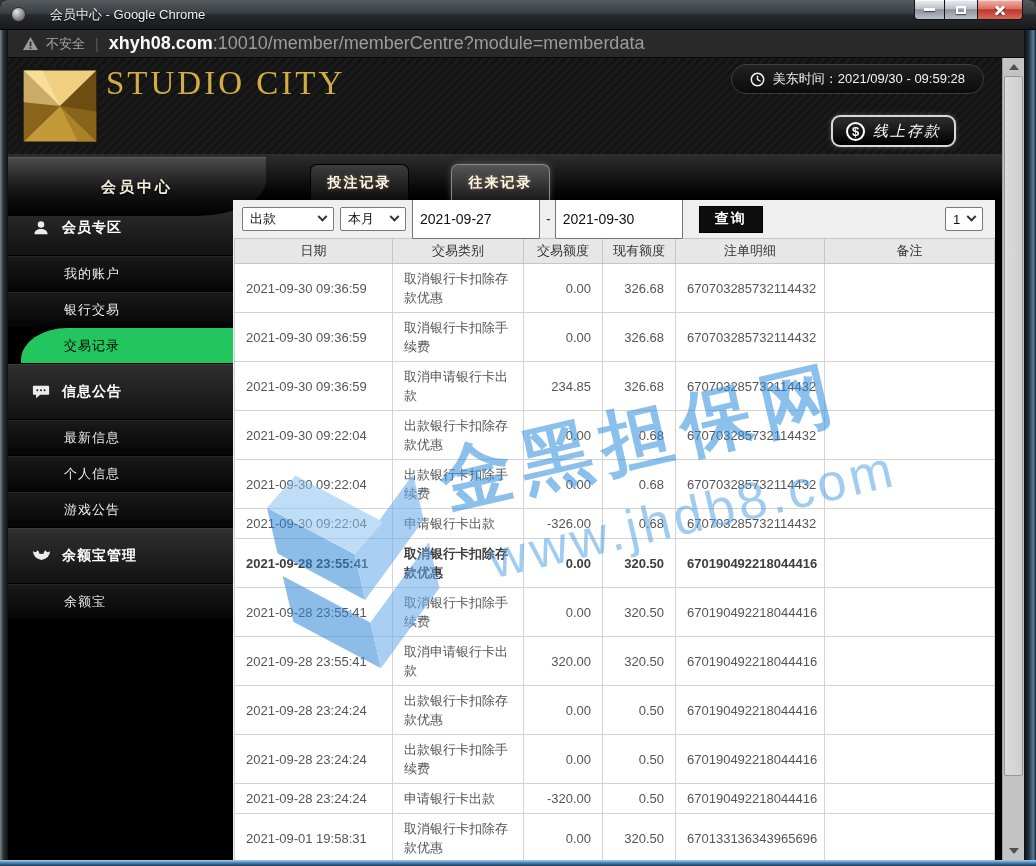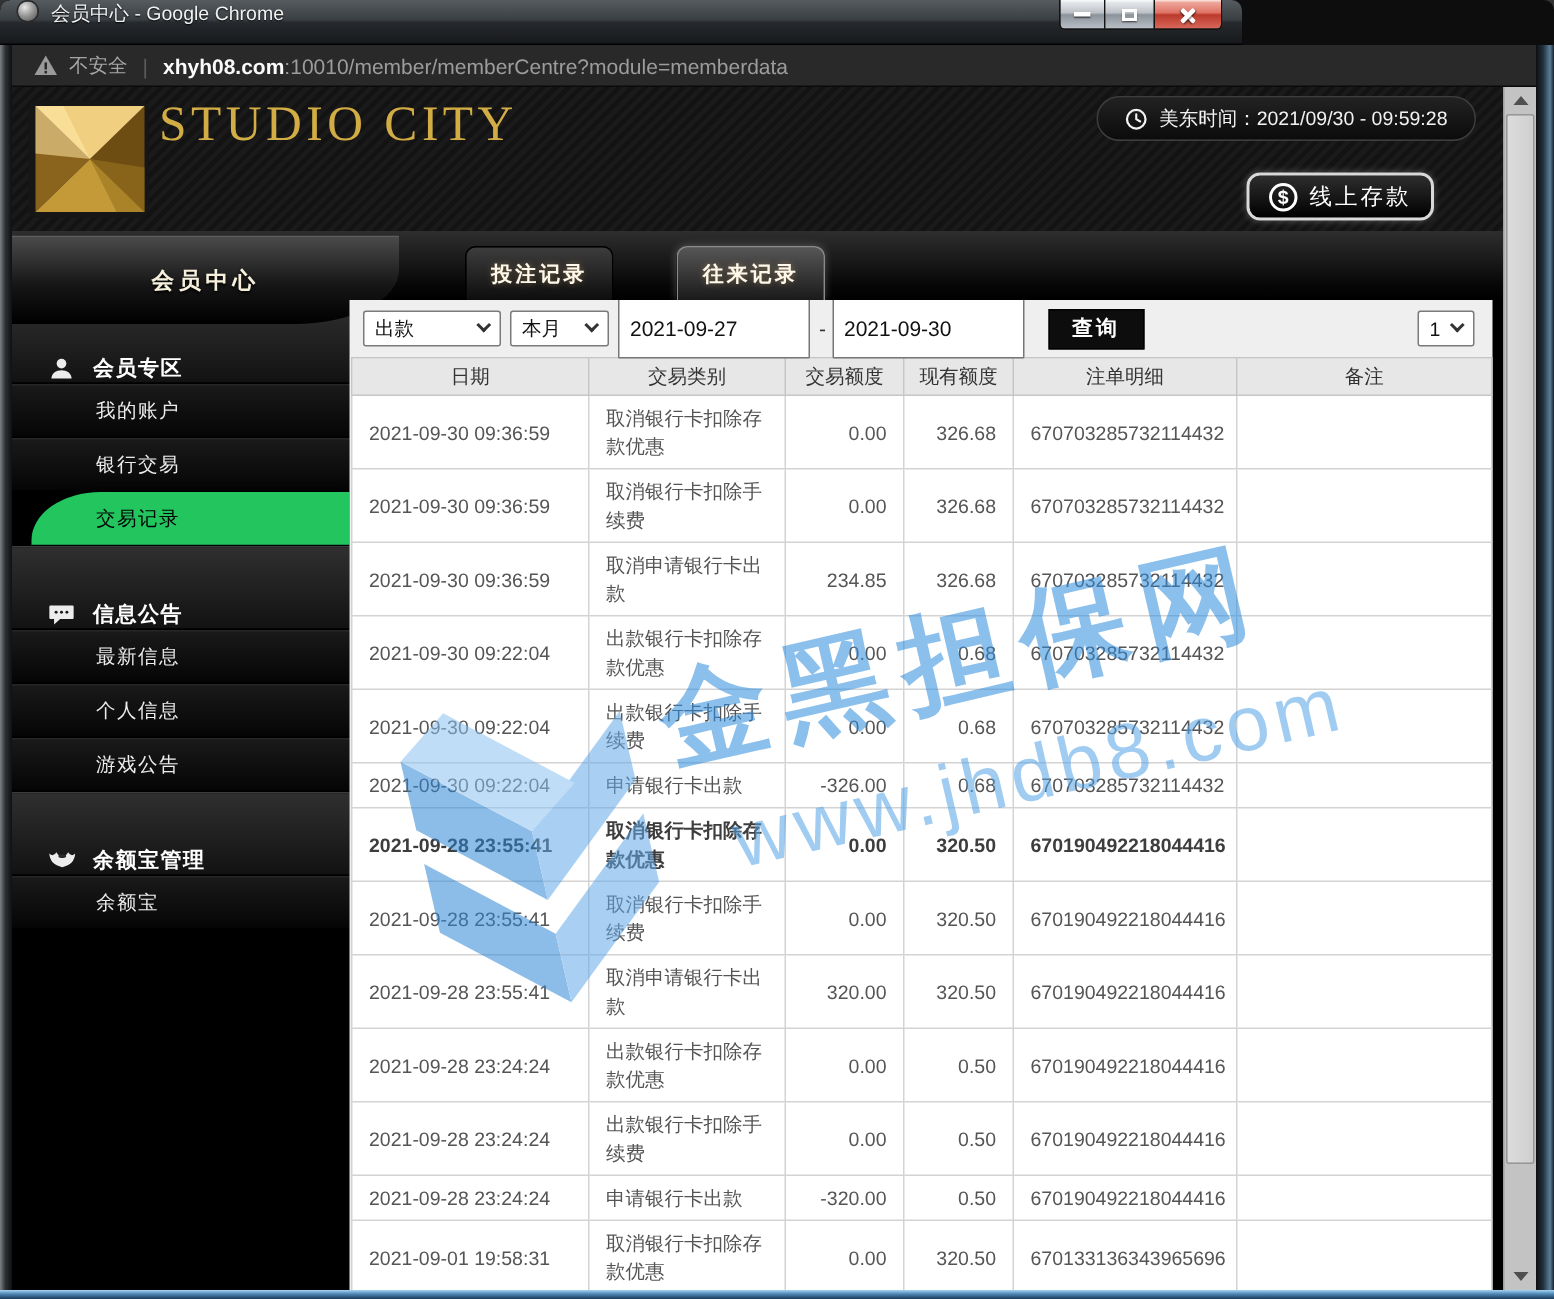--- a/index.html
+++ b/index.html
@@ -3,24 +3,24 @@
 <meta charset="utf-8">
 <style>
   * { margin:0; padding:0; box-sizing:border-box; }
   html,body { background:#333; }
   body { font-family:"Liberation Sans","DejaVu Sans",sans-serif; }
 
   .screen { position:relative; width:1036px; height:866px; overflow:hidden;
             background:#0d0d0d; border-radius:7px 7px 0 0; }
 
   
-  .titlebar { position:absolute; left:0; top:0; width:828px; height:30px;
+  .titlebar { position:absolute; left:0; top:0; width:1036px; height:30px;
     background:linear-gradient(180deg,#565b60 0%,#3a3f44 45%,#26292d 52%,#17191c 100%);
     border-radius:7px 7px 0 0; border-bottom:1px solid #000;
-    display:flex; align-items:flex-start; }
+    display:flex; align-items:center;gap:16px; }
   .favicon { width:15px; height:15px; margin:0 8px 0 11px; border-radius:50%;
     background:radial-gradient(circle at 35% 30%, #e8e8e8 0%, #9a9a9a 45%, #4d4d4d 100%);
     border:1px solid #2a2a2a; flex:0 0 auto; }
   .title-text { color:#f2f2f2; font-size:13px; text-shadow:0 1px 1px #000; }
 
   .win-controls { position:absolute; top:0; right:13px; display:flex; }
   .win-btn { height:20px; border:1px solid #141414; border-top:none;
     display:flex; align-items:center; justify-content:center; cursor:default;
     box-shadow:inset 0 1px 0 rgba(255,255,255,.55); }
   .win-btn.min  { width:31px; border-radius:0 0 0 4px;
@@ -47,21 +47,21 @@
 
   
   .client { position:absolute; left:8px; top:30px; width:1016px; height:830px;
     background:#000; overflow:hidden; }
 
   .addressbar { height:28px; background:#292929; border-bottom:1px solid #0a0a0a;
     display:flex; align-items:center; padding-left:14px; }
   .warn-icon { width:17px; height:15px; margin-right:7px; }
   .sec-label { color:#a6a6a6; font-size:13px; margin-right:10px; }
   .addr-sep { color:#5c5c5c; font-size:14px; margin-right:10px; }
-  .url { font-size:14px; color:#9c9c9c; }
+  .url { font-size:18px; color:#9c9c9c; }
   .url .domain { color:#fafafa; font-weight:bold; }
 
   .page { display:flex; height:802px; }
   .page-main { width:994px; background:#000; display:flex; flex-direction:column; }
 
   
   .site-header { position:relative; height:96px; flex:0 0 auto;
     background:repeating-linear-gradient(135deg,#1a1a1a 0 3px,#131313 3px 6px); }
   .logo-box { position:absolute; left:10px; top:7px; display:flex; align-items:flex-start; }
   .logo-x { width:84px; height:82px; flex:0 0 auto; }
@@ -78,21 +78,21 @@
   .clock-icon { width:15px; height:15px; margin-right:8px; }
   .time-text { color:#f2f2f2; font-size:13px; }
 
   .deposit-btn { position:absolute; right:46px; top:57px; height:32px; padding:0 13px;
     border:2px solid #d9d9d9; border-radius:9px;
     background:linear-gradient(180deg,#2e2e2e 0%,#000 100%);
     display:flex; align-items:center; box-shadow:0 0 5px rgba(255,255,255,.25); cursor:pointer; }
   .dollar-icon { width:19px; height:19px; border:2px solid #fff; border-radius:50%;
     display:flex; align-items:center; justify-content:center;
     color:#fff; font-size:13px; font-weight:bold; margin-right:8px; }
-  .deposit-label { color:#fff; font-size:15px; letter-spacing:2px; }
+  .deposit-label { color:#fff; font-size:15px; letter-spacing:2px;font-style:italic; }
 
   
   .nav-row { position:relative; height:46px; flex:0 0 auto;
     background:linear-gradient(180deg,#2e2e2e 0%,#060606 80%,#000 100%); }
   .member-center { position:absolute; left:0; top:3px; width:258px; height:59px;
     background:linear-gradient(180deg,#4a4a4a 0%,#161616 55%,#000 100%);
     border-top:1px solid #5e5e5e; border-bottom-right-radius:70px 36px;
     display:flex; align-items:center; justify-content:center;
     color:#f6f0dc; font-size:15px; font-weight:bold; letter-spacing:3px;
     text-shadow:0 1px 2px #000; }
@@ -103,21 +103,21 @@
     background:linear-gradient(180deg,#3d3d3d 0%,#0d0d0d 100%);
     color:#fdf8ea; font-size:14px; font-weight:bold; letter-spacing:2px;
     text-shadow:0 0 4px rgba(255,190,110,.35); cursor:pointer; }
   .tab.active { border:1px solid #8a8a8a; border-bottom:none;
     background:linear-gradient(180deg,#565656 0%,#1a1a1a 100%);
     box-shadow:0 0 6px rgba(255,255,255,.25); }
 
   
   .body-row { flex:1 1 auto; display:flex; min-height:0; }
   .sidebar { width:225px; flex:0 0 auto; background:#000; }
-  .side-section { height:56px; display:flex; align-items:flex-end; padding-left:24px;
+  .side-section { height:56px; display:flex; align-items:center; padding-left:24px;
     background:linear-gradient(180deg,#2f2f2f 0%,#121212 100%);
     border-top:1px solid #3b3b3b; border-bottom:1px solid #000; cursor:pointer; }
   .side-section .s-icon { width:18px; height:18px; margin-right:12px; flex:0 0 auto; }
   .side-section .s-label { color:#fff; font-size:14px; font-weight:bold; letter-spacing:1px; }
   .side-item { height:36px; display:flex; align-items:center; padding-left:56px;
     background:linear-gradient(180deg,#1a1a1a 0%,#050505 100%);
     border-bottom:1px solid #000; box-shadow:inset 0 1px 0 #262626;
     color:#ececec; font-size:13px; letter-spacing:1px; cursor:pointer; }
   .side-item.active { margin-left:13px; padding-left:43px;
     background:#22c55e; color:#000; font-weight:normal;

